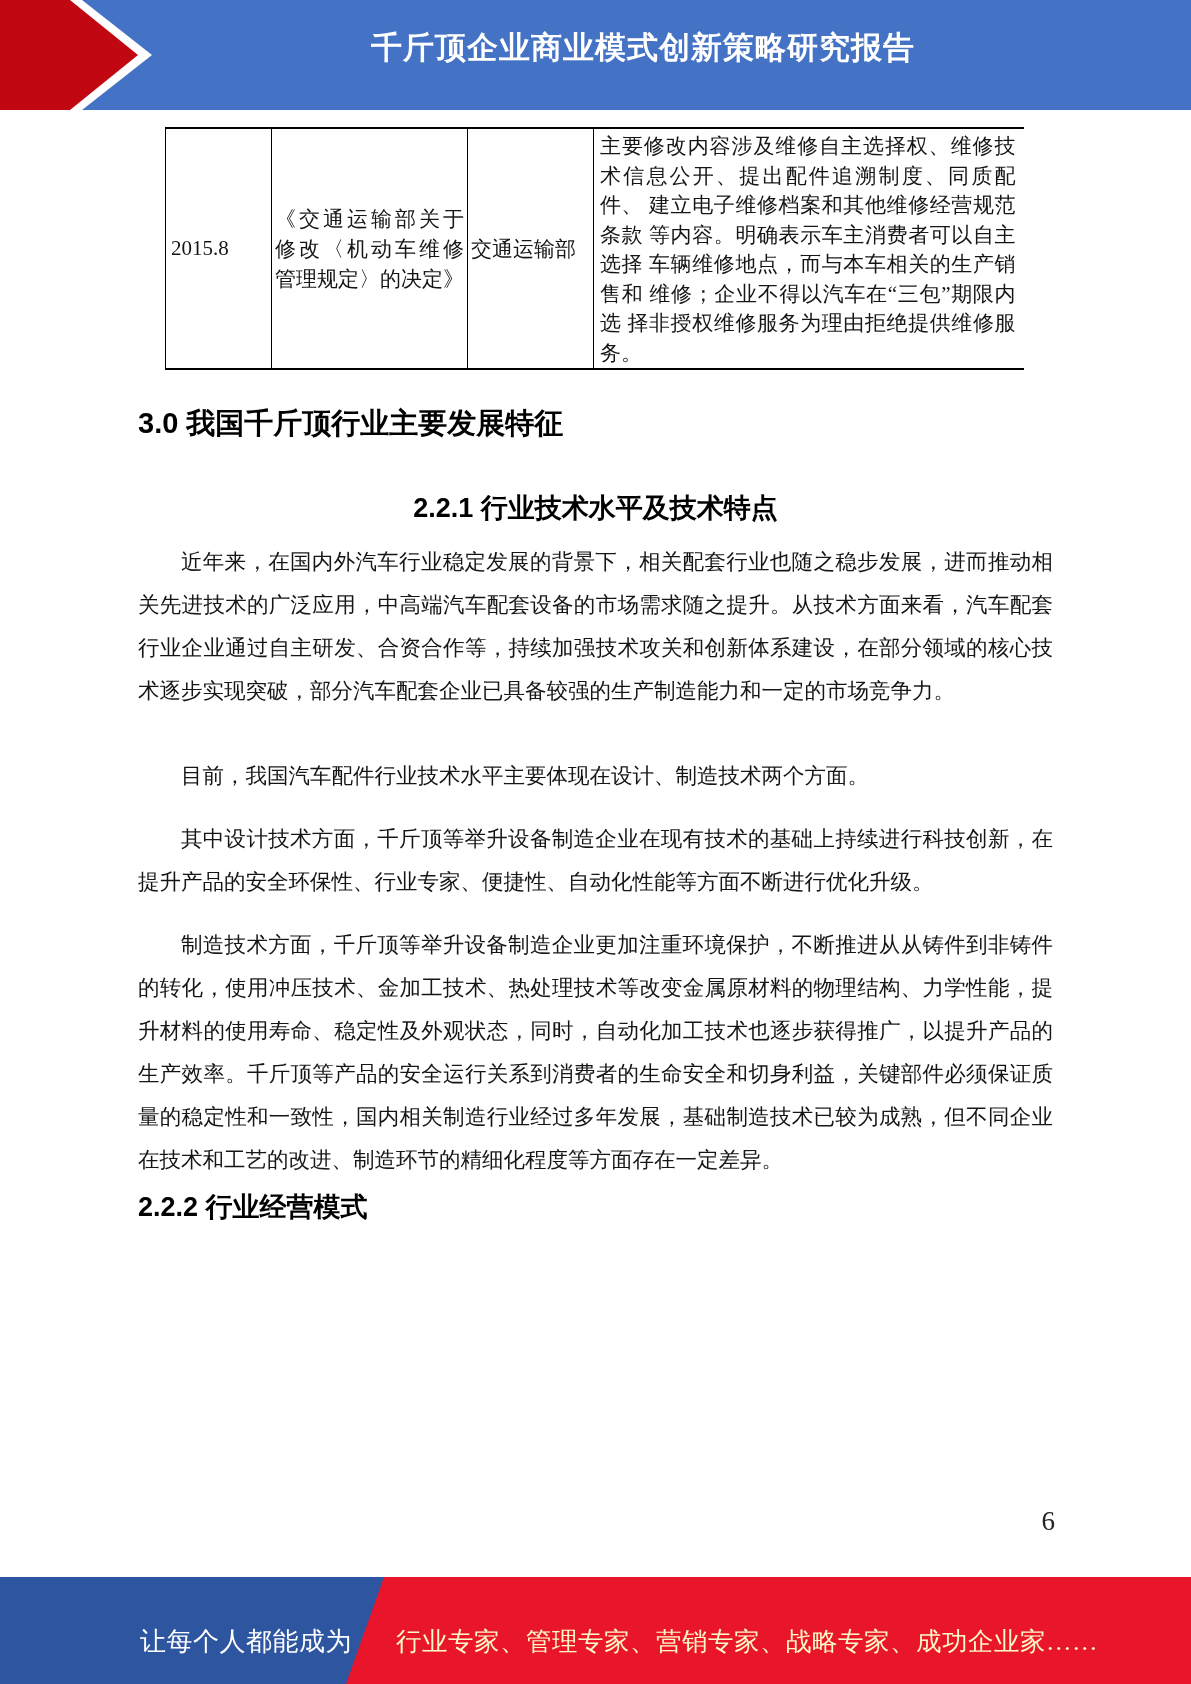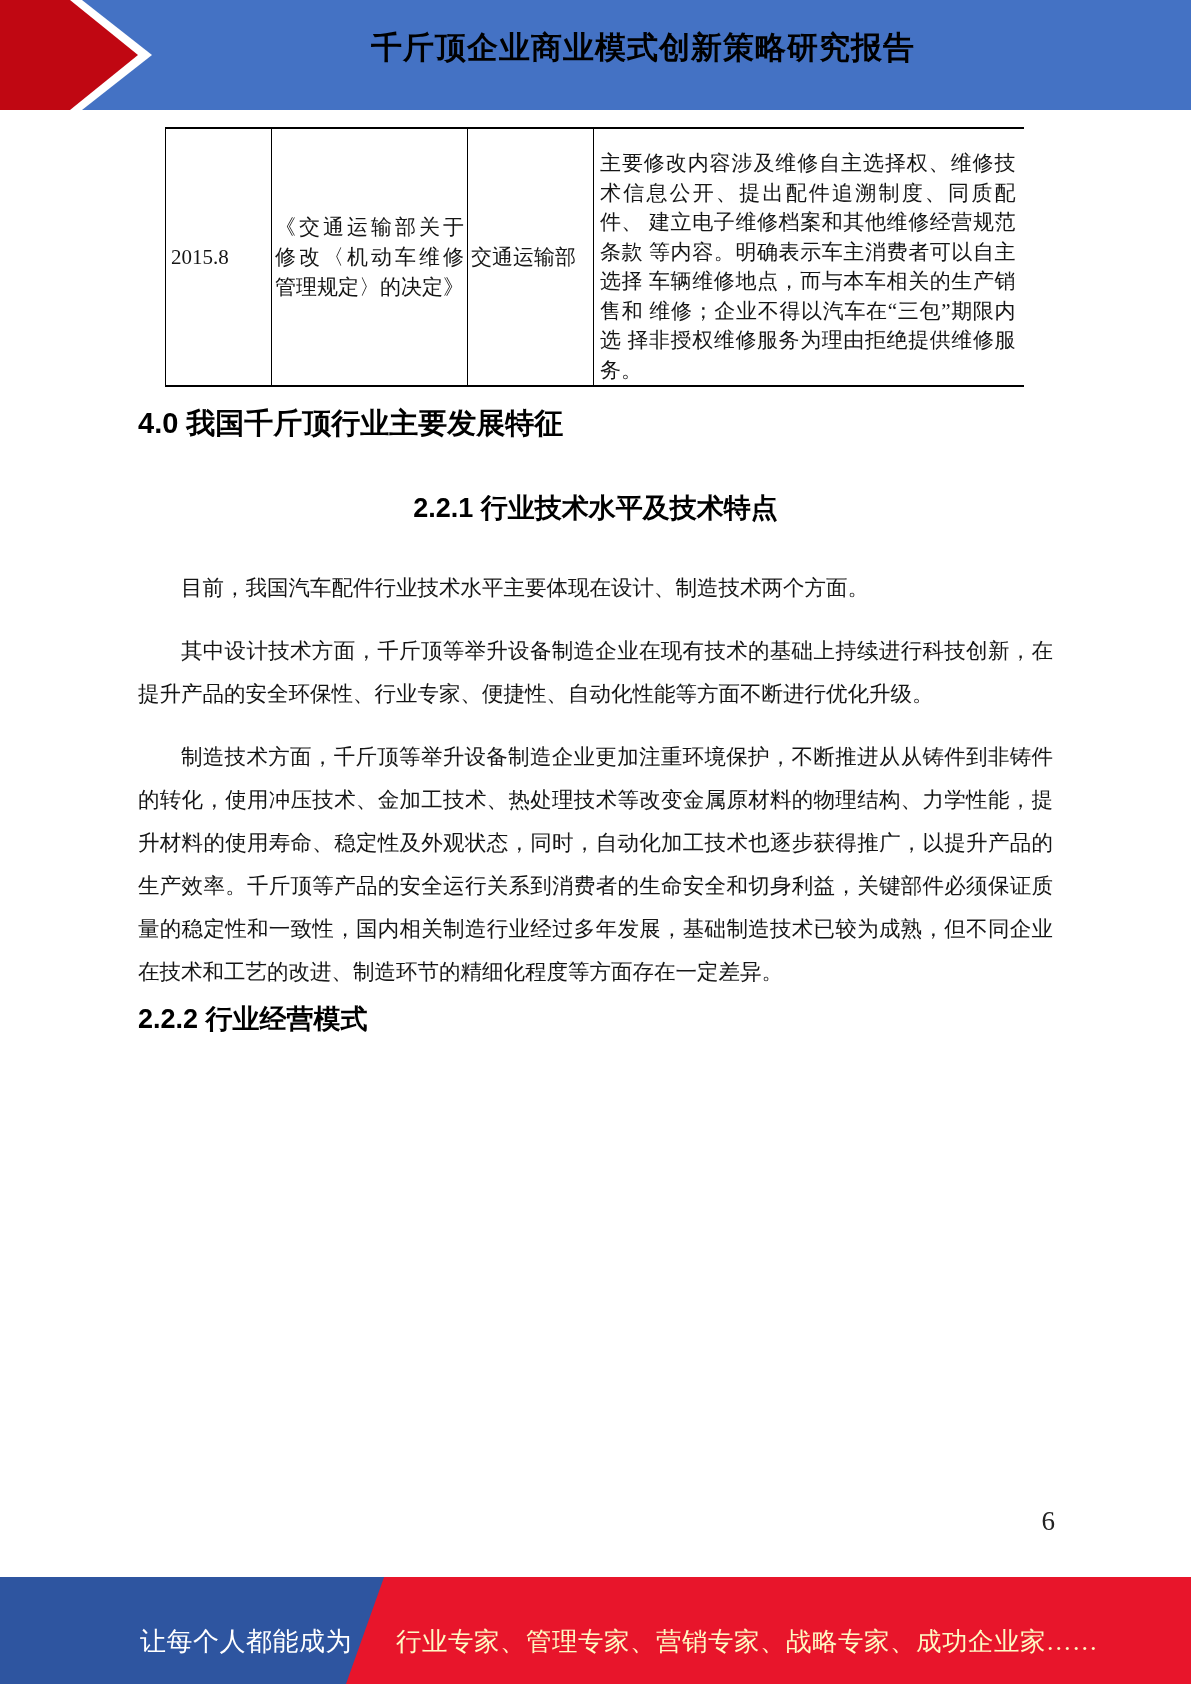--- a/index.html
+++ b/index.html
@@ -24,21 +24,21 @@
   .header{
     position:absolute;top:0;left:0;width:1191px;height:110px;
     background:var(--header-blue);
   }
   .header-arrow{position:absolute;top:0;left:0;width:160px;height:110px;}
   .header-title{
     position:absolute;top:0;left:0;width:1191px;height:110px;
     box-sizing:border-box;
     padding-top:27px;padding-left:95px;
     text-align:center;
-    color:#000000;
+    color:#ffffff;
     font-family:"Liberation Sans",sans-serif;
     font-weight:bold;
     font-size:31px;
     letter-spacing:1px;
   }
   
   .policy-table{
     position:absolute;top:127px;left:165px;
     border-collapse:collapse;
     table-layout:fixed;
@@ -49,21 +49,21 @@
   .policy-table td{
     border-left:1px solid var(--border-black);
     font-size:21px;
     height:218px;
     box-sizing:border-box;
     overflow:hidden;
   }
   .cell-date{width:106px;vertical-align:middle;padding:0 2px 0 5px;margin-top:43px;}
   .cell-policy{width:196px;vertical-align:middle;text-align:justify;line-height:30px;padding:0 3px;}
   .cell-dept{width:126px;vertical-align:middle;padding:0 2px 0 3px;}
-  .cell-content{width:430px;vertical-align:top;text-align:justify;line-height:29.5px;padding:20px 8px 0 6px;margin-left:36px;}
+  .cell-content{width:430px;vertical-align:top;text-align:justify;line-height:29.5px;padding:3px 8px 0 6px;margin-left:36px;}
   
   .content{
     position:absolute;top:349px;left:138px;width:915px;
   }
   .content h2{
     font-family:"Liberation Sans",sans-serif;
     font-weight:bold;font-size:29px;line-height:36px;
     margin:56px 0 0 0;color:#000;
   }
   .content h3{
@@ -126,23 +126,24 @@
         <tr>
       <td class="cell-date">2015.8</td>
       <td class="cell-policy">《交通运输部关于 修改〈机动车维修 管理规定〉的决定》</td>
       <td class="cell-dept">交通运输部</td>
       <td class="cell-content">主要修改内容涉及维修自主选择权、维修技 术信息公开、提出配件追溯制度、同质配件、 建立电子维修档案和其他维修经营规范条款 等内容。明确表示车主消费者可以自主选择 车辆维修地点，而与本车相关的生产销售和 维修；企业不得以汽车在“三包”期限内选 择非授权维修服务为理由拒绝提供维修服 务。</td>
     </tr>
   </tbody>
     </table>
 
   <div class="content">
-    <h2>4.0 我国千斤顶行业主要发展特征</h2>
+    <h2>3.0 我国千斤顶行业主要发展特征</h2>
 
     <h3 class="h3-first">2.2.1 行业技术水平及技术特点</h3>
+    <p class="p1">近年来，在国内外汽车行业稳定发展的背景下，相关配套行业也随之稳步发展，进而推动相关先进技术的广泛应用，中高端汽车配套设备的市场需求随之提升。从技术方面来看，汽车配套行业企业通过自主研发、合资合作等，持续加强技术攻关和创新体系建设，在部分领域的核心技术逐步实现突破，部分汽车配套企业已具备较强的生产制造能力和一定的市场竞争力。</p>
     <p class="p2">目前，我国汽车配件行业技术水平主要体现在设计、制造技术两个方面。</p>
     <p class="p3">其中设计技术方面，千斤顶等举升设备制造企业在现有技术的基础上持续进行科技创新，在提升产品的安全环保性、行业专家、便捷性、自动化性能等方面不断进行优化升级。</p>
     <p class="p4">制造技术方面，千斤顶等举升设备制造企业更加注重环境保护，不断推进从从铸件到非铸件的转化，使用冲压技术、金加工技术、热处理技术等改变金属原材料的物理结构、力学性能，提升材料的使用寿命、稳定性及外观状态，同时，自动化加工技术也逐步获得推广，以提升产品的生产效率。千斤顶等产品的安全运行关系到消费者的生命安全和切身利益，关键部件必须保证质量的稳定性和一致性，国内相关制造行业经过多年发展，基础制造技术已较为成熟，但不同企业在技术和工艺的改进、制造环节的精细化程度等方面存在一定差异。</p>
 
     <h3 class="h3-second">2.2.2 行业经营模式</h3>
   </div>
 
   <div class="page-number">6</div>
 
   <div class="footer">

